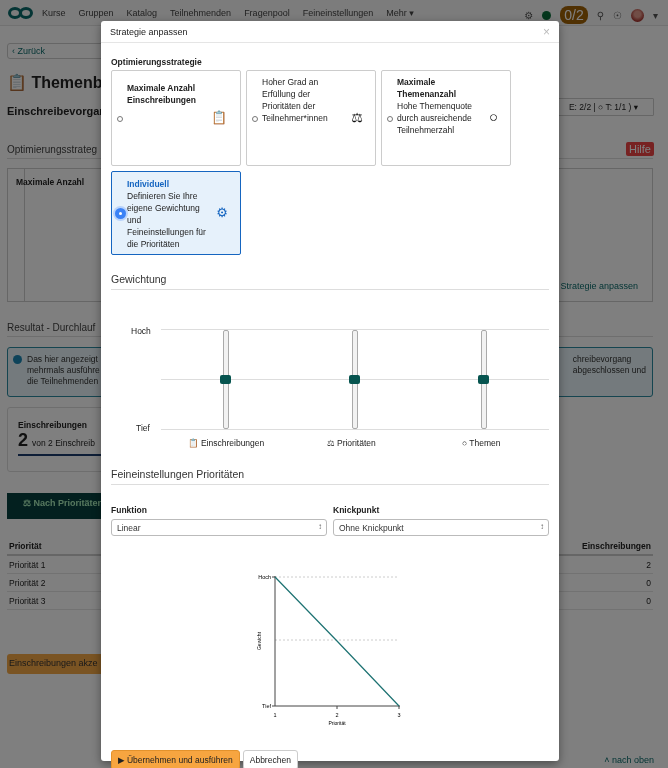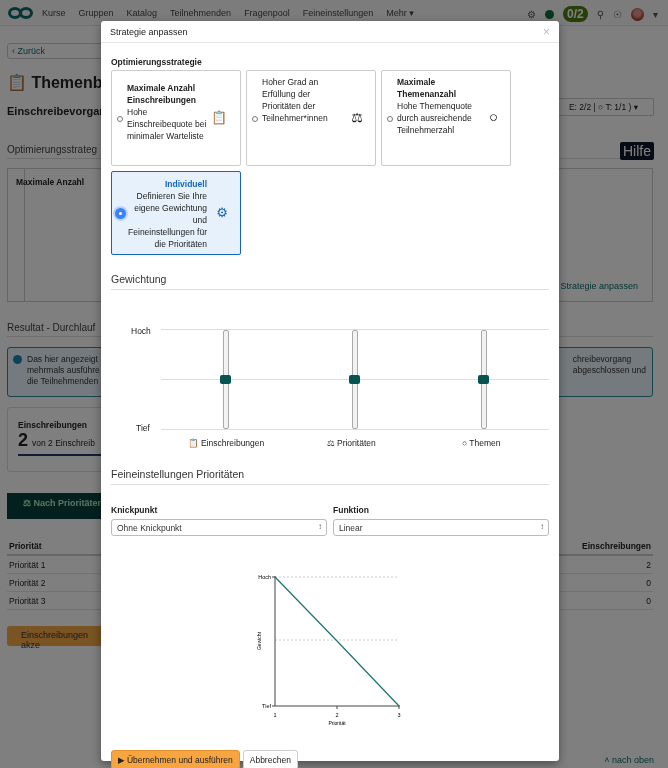--- a/index.html
+++ b/index.html
@@ -8,48 +8,48 @@
 
   
   .topnav { position: absolute; left: 0; top: 0; width: 668px; height: 26px; background: #f8f8f8; border-bottom: 1px solid #e2e2e2; display: flex; align-items: center; }
   .logo { margin-left: 8px; width: 26px; height: 12px; position: relative; }
   .logo span { position: absolute; top: 0; width: 14px; height: 12px; border: 3px solid #0a6b6b; border-radius: 50%; }
   .logo span:first-child { left: 0; } .logo span:last-child { left: 11px; }
   .nav-items { display: flex; margin-left: 8px; }
   .nav-item { color: #444; font-size: 9px; margin-right: 13px; }
   .nav-right { position: absolute; right: 10px; top: 6px; display: flex; align-items: center; gap: 9px; }
   .dot-green { width: 9px; height: 9px; border-radius: 50%; background: #0b6e3a; }
-  .pill { background: #4d7c0f; color: #fff; border-radius: 8px; padding: 1px 4px; font-size: 12px; font-weight: bold; }
+  .pill { background: #a16207; color: #fff; border-radius: 8px; padding: 1px 4px; font-size: 14px; font-weight: normal; }
   .avatar { width: 13px; height: 13px; border-radius: 50%; background: radial-gradient(circle at 50% 40%, #e39a8c 30%, #a5322c 70%); }
   .icon-sm { font-size: 10px; color: #555; }
 
   .bg { position: absolute; left: 0; top: 26px; width: 668px; height: 742px; }
   .back-btn { position: absolute; left: 7px; top: 17px; border: 1px solid #ccc; border-radius: 3px; padding: 2px 4px; color: #0a6b6b; font-size: 9px; width: 100px; }
   .page-title { position: absolute; left: 7px; top: 47px; font-size: 16px; font-weight: bold; color: #222; }
   .subtitle { position: absolute; left: 7px; top: 79px; font-size: 11px; font-weight: bold; }
   .bg-section { position: absolute; left: 7px; font-size: 10px; color: #444; border-bottom: 1px solid #ddd; width: 646px; padding-bottom: 3px; }
   .bg-box { position: absolute; left: 7px; top: 142px; width: 646px; height: 134px; border: 1px solid #ccc; }
   .bg-box-strip { position: absolute; left: 0; top: 0; width: 17px; height: 100%; border-right: 1px solid #ccc; }
   .bg-box-label { position: absolute; left: 8px; top: 8px; font-size: 8.5px; font-weight: bold; }
   .bg-link { position: absolute; right: 14px; bottom: 10px; color: #0a6b6b; font-size: 9px; }
-  .hilfe { position: absolute; right: 14px; top: 116px; background: #0f172a; color: #fff; font-size: 14px; padding: 1px 3px; border-radius: 2px; }
+  .hilfe { position: absolute; right: 14px; top: 116px; background: #ef4444; color: #fff; font-size: 11px; padding: 1px 3px; border-radius: 2px; }
   .strategy-select { position: absolute; right: 14px; top: 72px; border: 1px solid #ccc; border-radius: 1px; padding: 3px 15px; font-size: 8.5px; background: #fff; }
   .info-box { position: absolute; left: 7px; top: 321px; width: 646px; height: 50px; border: 1px solid #2a8aa0; background: #e8f5fa; border-radius: 3px; padding: 6px 8px 6px 19px; font-size: 8.5px; line-height: 11px; color: #333; }
   .info-dot { position: absolute; left: 5px; top: 7px; width: 9px; height: 9px; background: #1b87b5; border-radius: 50%; }
   .info-right { position: absolute; right: 6px; top: 6px; text-align: left; }
   .stat-box { position: absolute; left: 7px; top: 381px; width: 200px; height: 65px; border: 1px solid #ddd; border-radius: 3px; padding: 12px 10px; }
   .stat-label { font-size: 8.5px; font-weight: bold; }
   .stat-value { font-size: 18px; font-weight: bold; margin-right: 4px; }
   .stat-sub { font-size: 8.5px; }
   .stat-bar { margin-top: 3px; height: 2px; background: #1c3d6e; width: 100%; }
   .tab-dark { position: absolute; left: 7px; top: 467px; width: 100px; height: 26px; background: #06403f; color: #aeb; font-size: 9px; font-weight: bold; padding: 5px 0 0 16px; }
   .tbl { position: absolute; left: 7px; top: 512px; width: 646px; font-size: 8.5px; }
   .tbl-row { display: flex; justify-content: space-between; height: 18px; align-items: center; border-bottom: 1px solid #e5e5e5; padding: 0 2px; }
   .tbl-head { font-weight: bold; border-bottom: 2px solid #ccc; }
-  .accept-btn { position: absolute; left: 7px; top: 600px; width: 100px; height: 20px; background: #f5a847; border-radius: 3px; font-size: 9px; padding: 4px 14px; color: #333; }
+  .accept-btn { position: absolute; left: 7px; top: 628px; width: 100px; height: 20px; background: #f5a847; border-radius: 3px; font-size: 9px; padding: 4px 2px; color: #333; }
   .nach-oben { position: absolute; right: 14px; bottom: 3px; color: #0a6b6b; font-size: 9px; }
 
   .overlay { position: absolute; left: 0; top: 0; width: 668px; height: 768px; background: rgba(0,0,0,0.5); }
 
   
   .modal { position: absolute; left: 101px; top: 21px; width: 458px; height: 740px; background: #fff; border-radius: 3px; box-shadow: 0 3px 10px rgba(0,0,0,0.4); }
   .modal-header { height: 22px; border-bottom: 1px solid #e5e5e5; display: flex; align-items: center; justify-content: space-between; padding: 0 9px; font-size: 9px; color: #222; }
   .modal-close { color: #bbb; font-size: 12px; }
   .modal-body { position: relative; padding: 0 10px; }
   .label-bold { font-weight: bold; font-size: 8.5px; color: #222; }
@@ -171,21 +171,20 @@
     <span>Strategie anpassen</span>
     <span class="modal-close">×</span>
   </div>
   <div class="modal-body">
     <div class="opt-label label-bold">Optimierungsstrategie</div>
 
     <div class="card" style="left:10px; top:27px;">
       <span class="card-radio"></span>
       <div class="card-text" style="top:11px;">
         <span class="card-title">Maximale Anzahl Einschreibungen</span>
-        <span>Hohe Einschreibequote bei minimaler Warteliste</span>
       </div>
       <span class="card-icon" style="top:39px;">📋</span>
     </div>
 
     <div class="card" style="left:145px; top:27px;">
       <span class="card-radio"></span>
       <div class="card-text" style="top:5px; width:85px;">
         <span>Hoher Grad an Erfüllung der Prioritäten der Teilnehmer*innen</span>
       </div>
       <span class="card-icon" style="top:39px;">⚖</span>
@@ -193,21 +192,21 @@
 
     <div class="card" style="left:280px; top:27px;">
       <span class="card-radio"></span>
       <div class="card-text" style="top:5px;">
         <span class="card-title">Maximale Themenanzahl</span>
         <span>Hohe Themenquote durch ausreichende Teilnehmerzahl</span>
       </div>
       <span class="card-icon" style="top:37px; font-size:15px;">○</span>
     </div>
 
-    <div class="card selected" style="left:10px; top:128px;text-align:right;">
+    <div class="card selected" style="left:10px; top:128px;">
       <span class="card-radio checked"></span>
       <div class="card-text" style="top:6px;">
         <span class="card-title">Individuell</span>
         <span>Definieren Sie Ihre eigene Gewichtung und Feineinstellungen für die Prioritäten</span>
       </div>
       <span class="card-icon" style="top:33px; color:#1565c0;">⚙</span>
     </div>
 
     <div class="section-title" style="top:230px;">Gewichtung</div>
 
@@ -228,26 +227,26 @@
 
       <div class="slider-track" style="left:370px;"></div>
       <div class="slider-thumb" style="left:367px; top:47px;"></div>
       <div class="slider-lbl" style="left:351px;">○ <span>Themen</span></div>
     </div>
 
     <div class="section-title" style="top:425px;">Feineinstellungen Prioritäten</div>
 
     <div class="fine-row" style="top:462px;">
       <div class="fine-col">
+        <div class="label-bold">Funktion</div>
+        <div class="select-box">Linear</div>
+      </div>
+      <div class="fine-col">
         <div class="label-bold">Knickpunkt</div>
         <div class="select-box">Ohne Knickpunkt</div>
-      </div>
-      <div class="fine-col">
-        <div class="label-bold">Funktion</div>
-        <div class="select-box">Linear</div>
       </div>
     </div>
 
     <svg class="chart-svg" width="160" height="160" viewBox="0 0 160 160">
       <line x1="26" y1="9" x2="150" y2="9" stroke="#ccc" stroke-dasharray="2,2"></line>
       <line x1="26" y1="72" x2="150" y2="72" stroke="#ccc" stroke-dasharray="2,2"></line>
       <line x1="26" y1="8" x2="26" y2="138" stroke="#444" stroke-width="1"></line>
       <line x1="26" y1="138" x2="151" y2="138" stroke="#444" stroke-width="1"></line>
       <line x1="23" y1="9" x2="26" y2="9" stroke="#444"></line>
       <line x1="23" y1="138" x2="26" y2="138" stroke="#444"></line>

